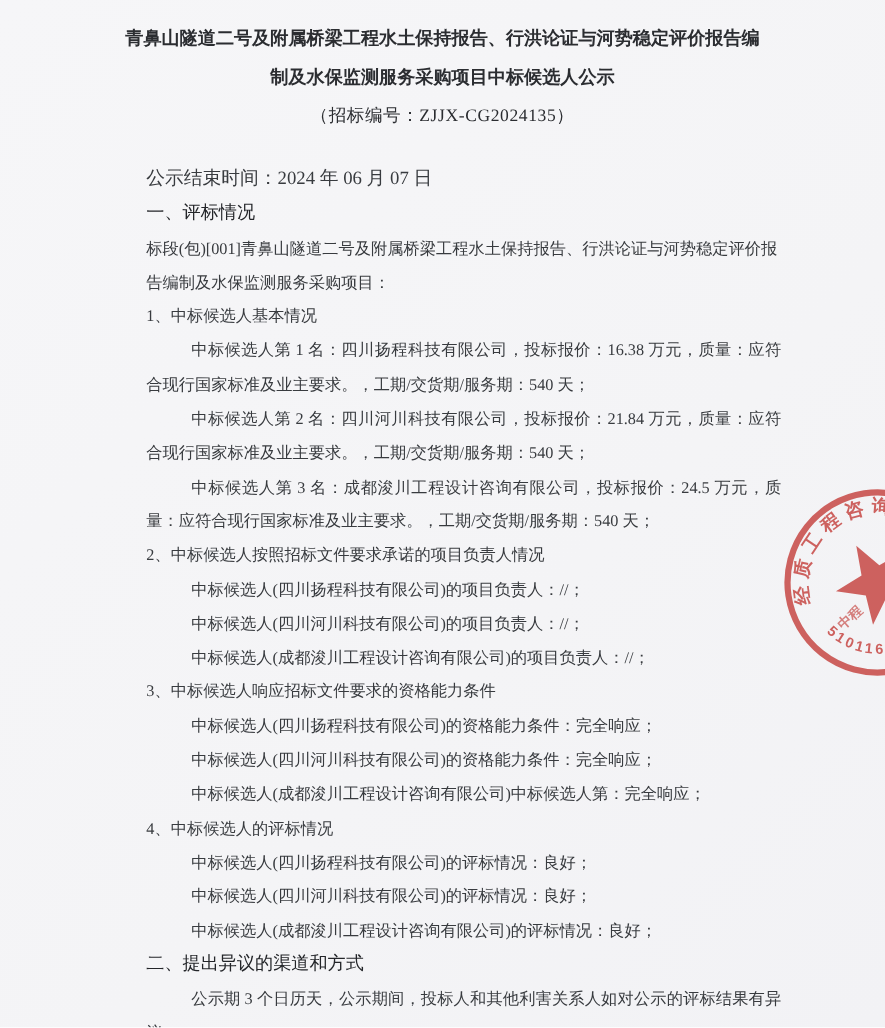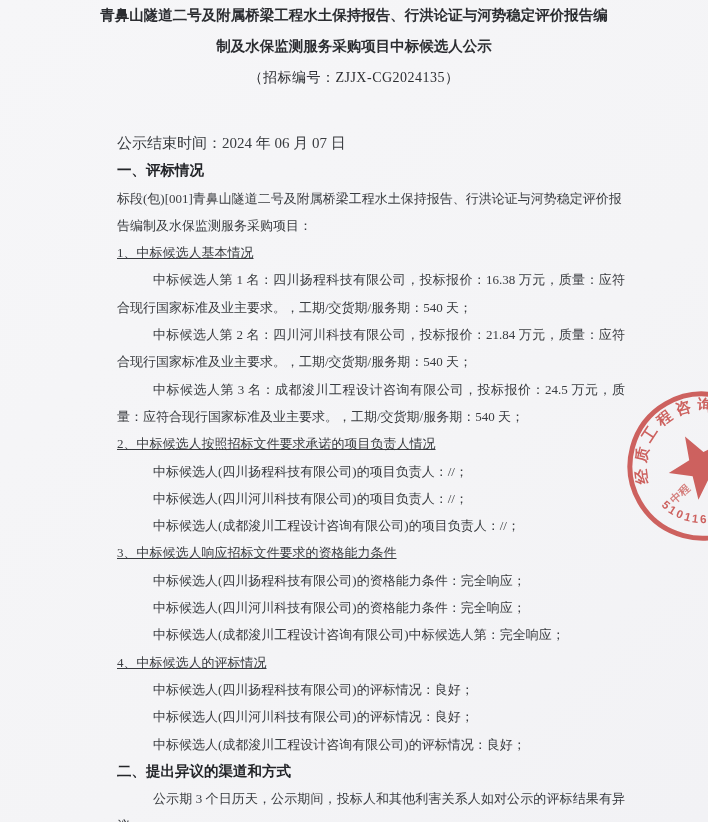--- a/index.html
+++ b/index.html
@@ -4,35 +4,35 @@
 <style>
   html,body{margin:0;padding:0;}
   body{width:708px;height:822px;overflow:hidden;}
   .page{
     position:relative;width:708px;height:822px;overflow:hidden;
     background:linear-gradient(135deg,#f6f6f8 0%,#f4f4f6 60%,#f2f2f5 100%);
     font-family:"Liberation Serif","DejaVu Serif",serif;
     color:#383b3f;
   }
   .titleblock{
-    position:absolute;left:94px;top:0;width:520px;
+    position:absolute;left:94px;top:16px;width:520px;
     text-align:center;font-weight:700;font-size:14.5px;line-height:31px;color:#2b2d31;
   }
   .tenderline{font-weight:400;font-size:14px;letter-spacing:0.5px;}
   .docbody{
     position:absolute;left:117px;top:130px;width:508px;
     font-size:13px;line-height:27.3px;
   }
   .docbody p{margin:0;padding:0;}
   .meta{font-size:15px;}
   h2.sec{
-    margin:0;padding:0;font-size:14.5px;font-weight:700;color:#232529;line-height:27.3px;
+    margin:0;padding:0;font-size:14.5px;font-weight:400;color:#232529;line-height:27.3px;
   }
   .intro{text-indent:0;}
-  .item-label{padding-left:16px;text-decoration:underline;}
+  .item-label{padding-left:16px;}
   .para{text-indent:36px;text-align:justify;}
   .seal{
     position:absolute;left:597px;top:361px;width:210px;height:210px;
     opacity:0.82;pointer-events:none;
   }
   .seal text{font-family:"Liberation Sans","DejaVu Sans",sans-serif;font-weight:700;}
 </style>
 </head>
 <body>
 

